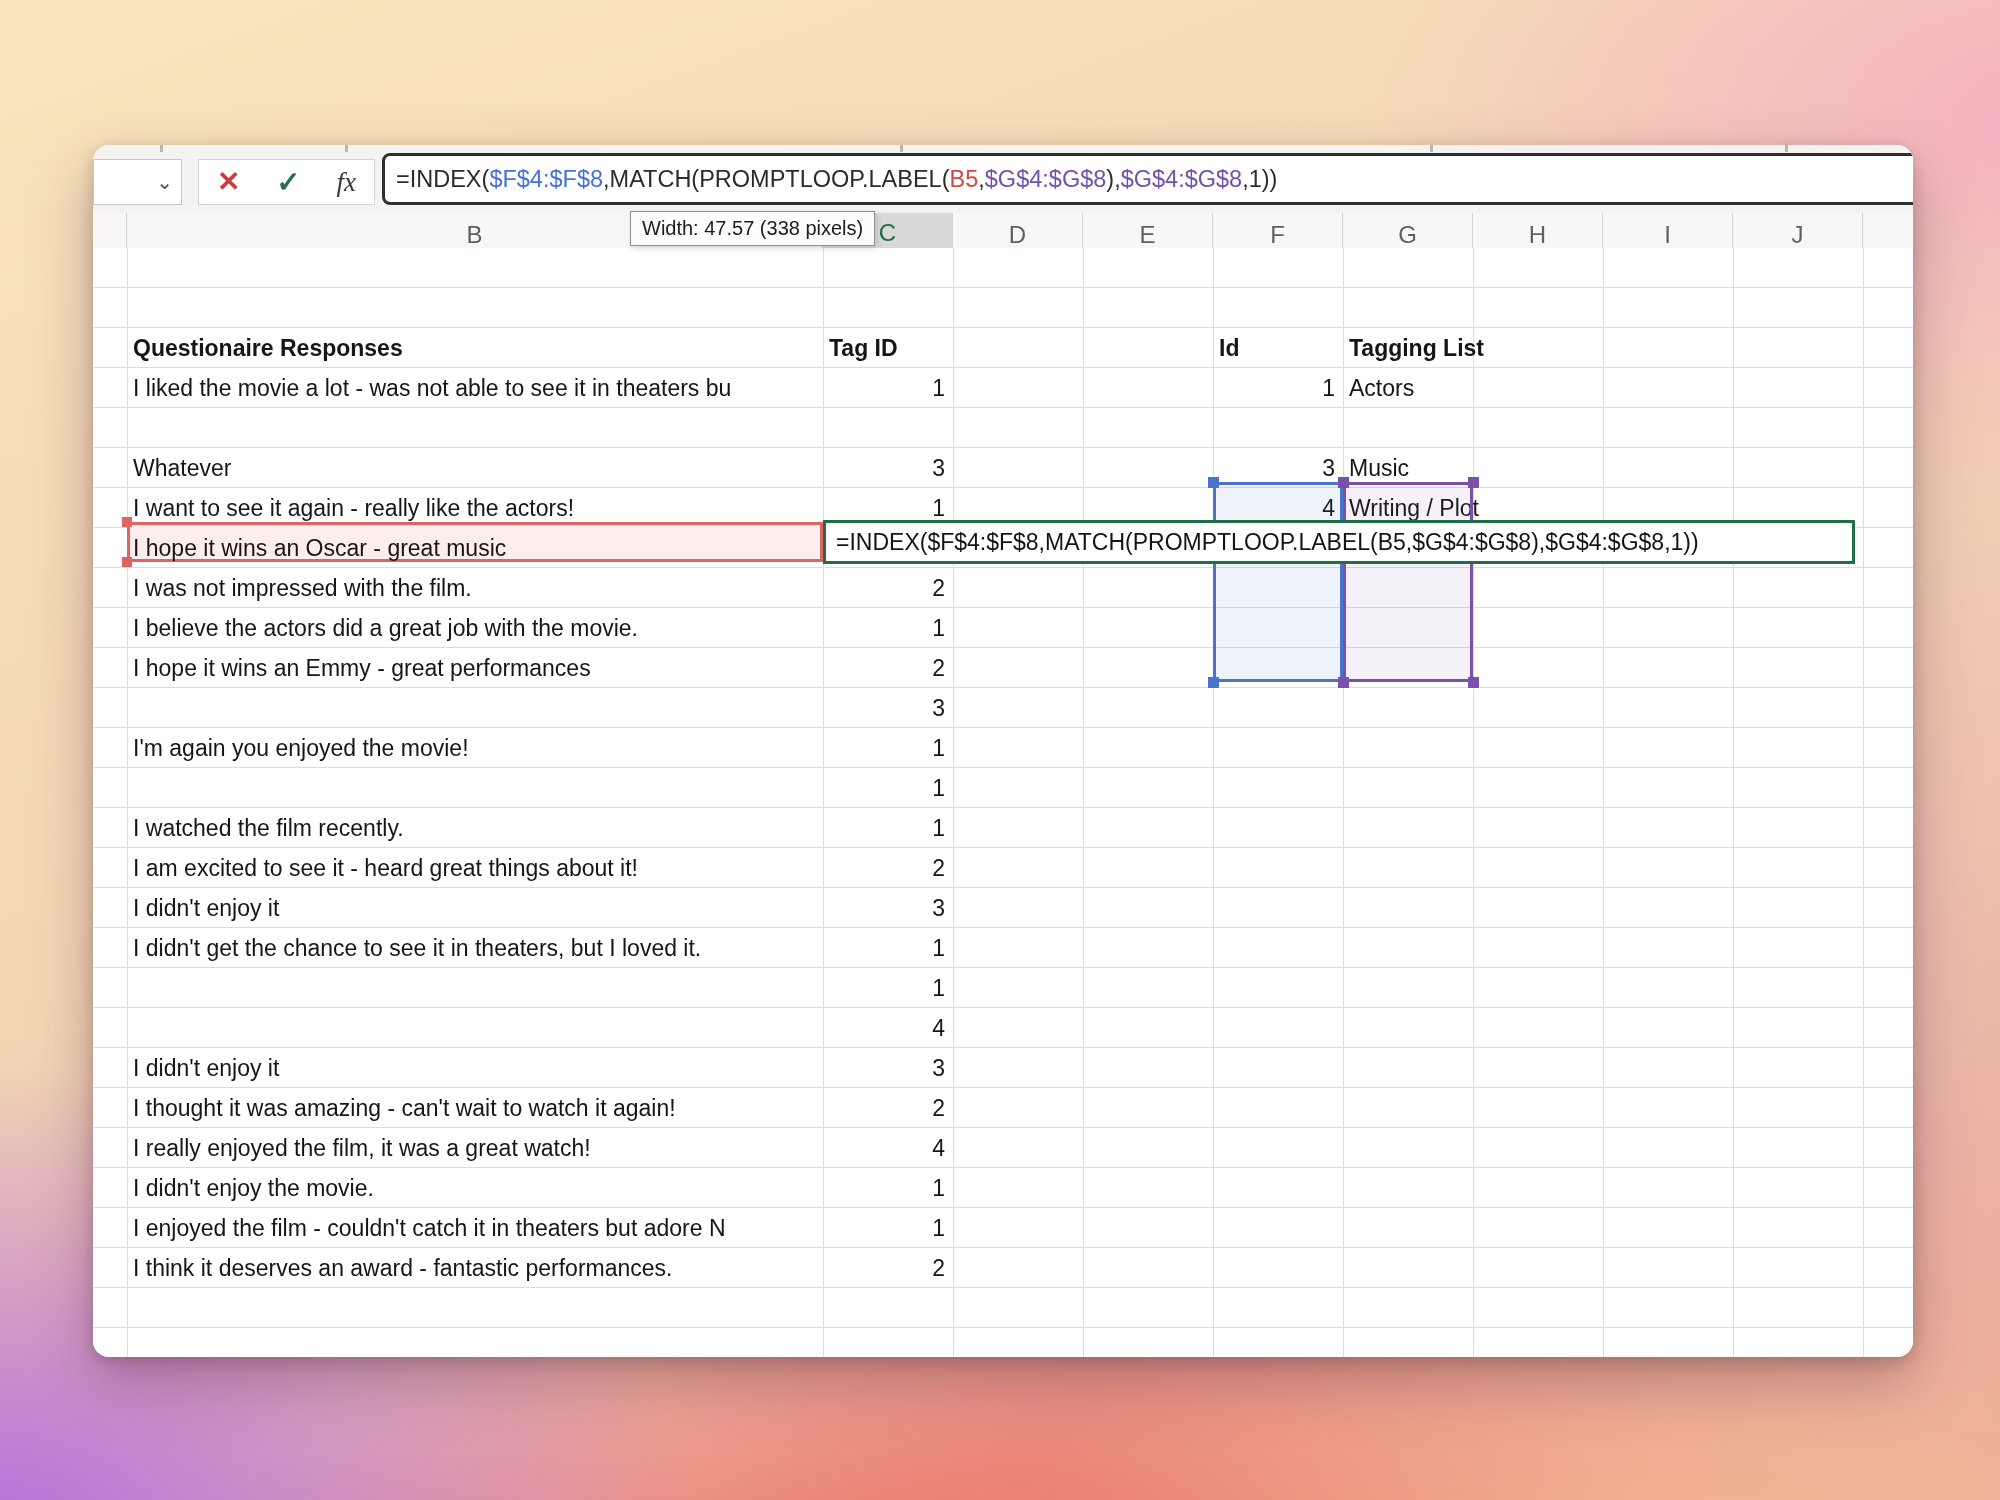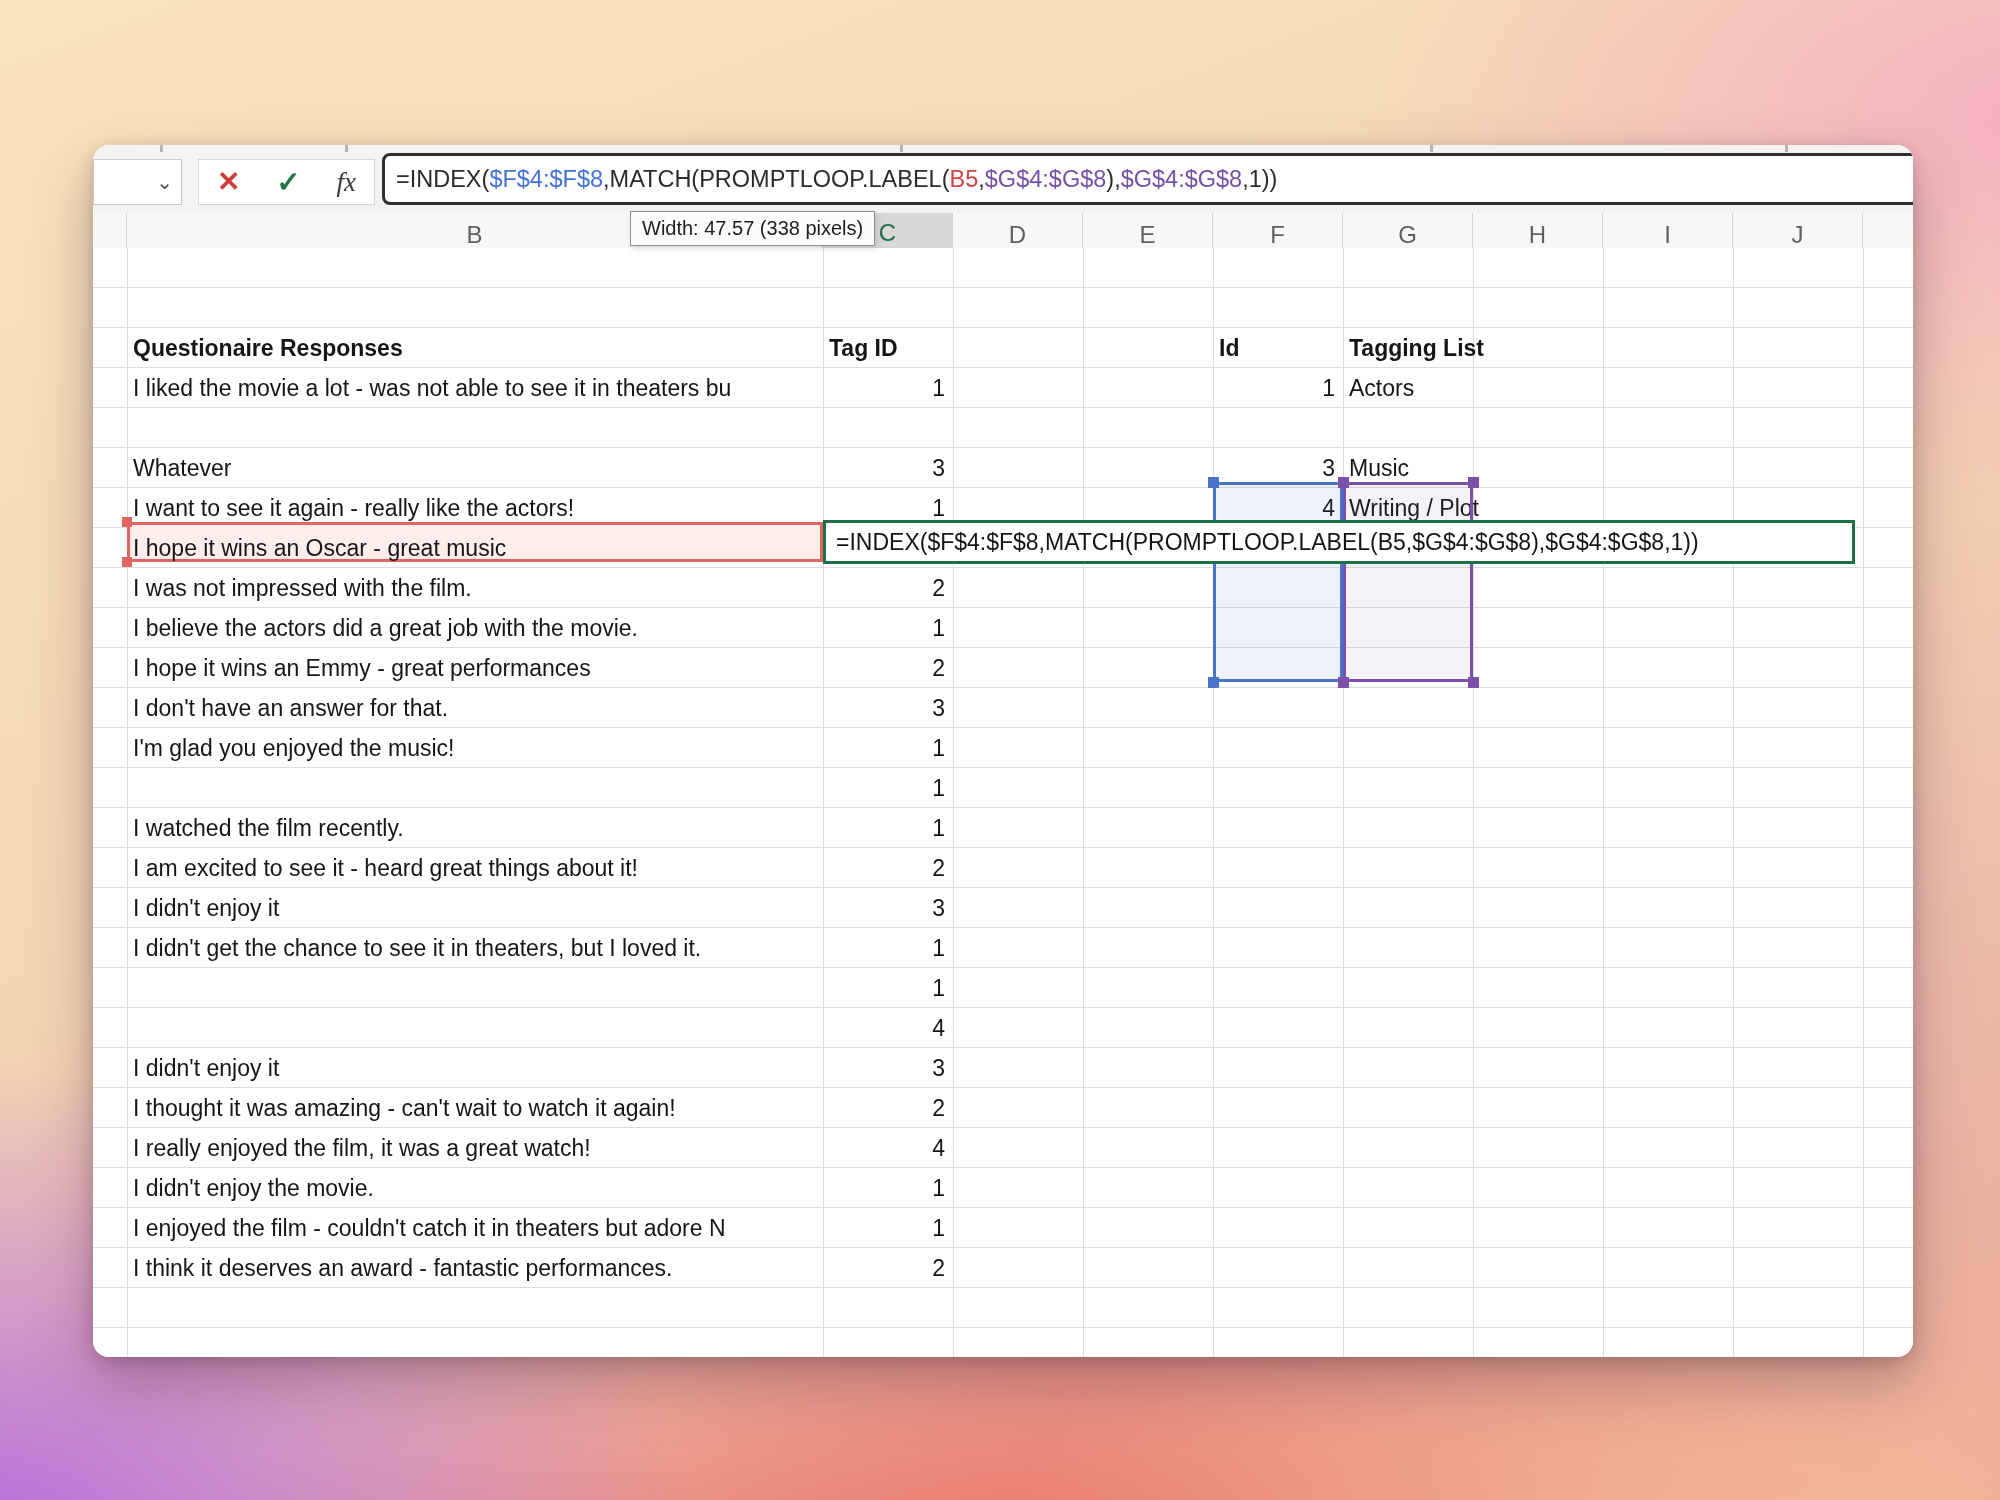--- a/index.html
+++ b/index.html
@@ -180,25 +180,24 @@
         </div>
         <div class="grid-row">
           <div class="cell-b">I believe the actors did a great job with the movie.</div>
           <div class="cell-c">1</div>
         </div>
         <div class="grid-row">
           <div class="cell-b">I hope it wins an Emmy - great performances</div>
           <div class="cell-c">2</div>
         </div>
         <div class="grid-row">
-          <div class="cell-b">I don't have an answer for that.</div>
-          <div class="cell-c">3</div>
-        </div>
-        <div class="grid-row">
-          <div class="cell-b">I'm glad you enjoyed the music!</div>
+          <div class="cell-c">3</div>
+        </div>
+        <div class="grid-row">
+          <div class="cell-b">I'm again you enjoyed the movie!</div>
           <div class="cell-c">1</div>
         </div>
         <div class="grid-row">
           <div class="cell-c">1</div>
         </div>
         <div class="grid-row">
           <div class="cell-b">I watched the film recently.</div>
           <div class="cell-c">1</div>
         </div>
         <div class="grid-row">

